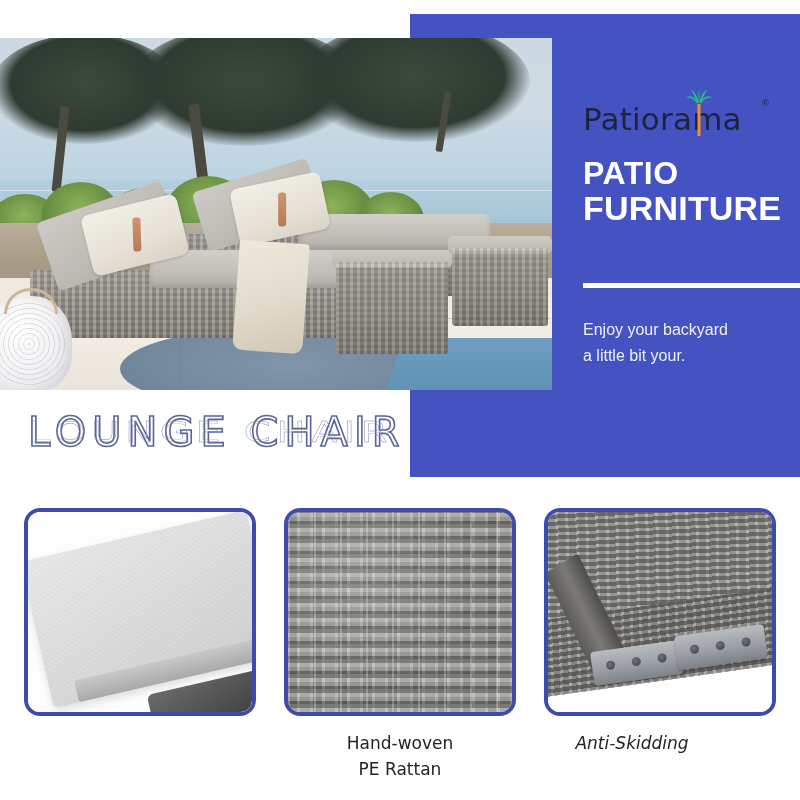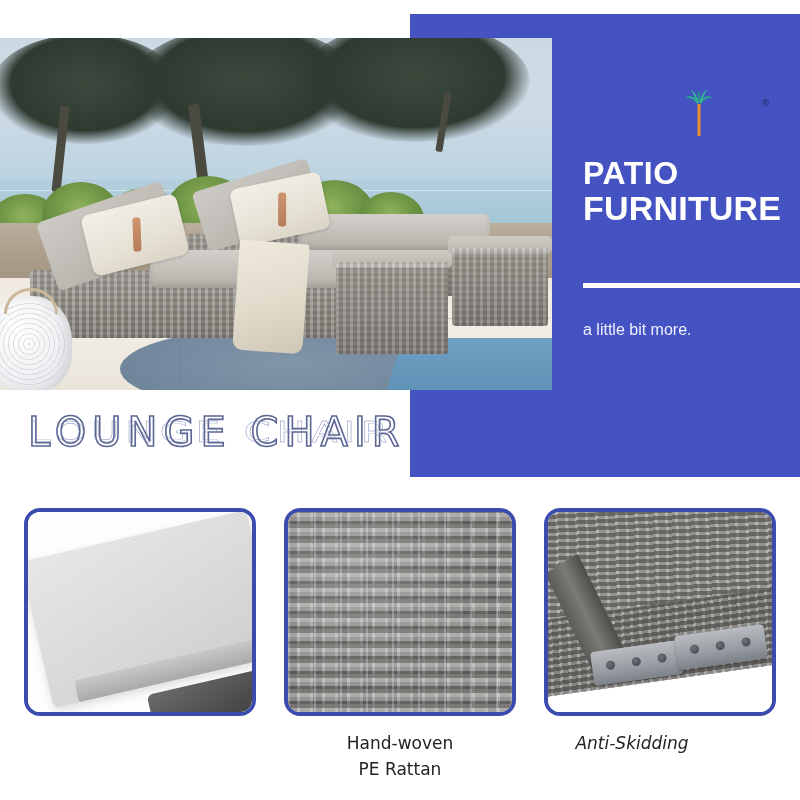--- a/index.html
+++ b/index.html
@@ -376,40 +376,42 @@
     <div class="top"></div>
     <div class="weave" style="position:absolute;inset:0;opacity:.5;background:repeating-linear-gradient(90deg,rgba(255,255,255,.3) 0 3px,rgba(0,0,0,.14) 3px 7px),repeating-linear-gradient(0deg,rgba(0,0,0,.1) 0 3px,rgba(255,255,255,.12) 3px 6px);"></div>
   </div>
 
   <div class="lantern">
     <div class="handle"></div>
   </div>
 </div>
 
 <div class="brand">
+  <span class="brand-text">Patiorama</span>
   <span class="brand-reg">®</span>
   <svg class="palm" viewBox="0 0 30 48">
     <path d="M13.5 14 L13.5 46 L16.5 46 L16.5 14 Z" fill="#f0902b"></path>
     <path d="M15 12 C10 6 5 5 1 8 C6 7 10 9 13 14 Z" fill="#2aa98c"></path>
     <path d="M15 12 C20 6 25 5 29 8 C24 7 20 9 17 14 Z" fill="#2aa98c"></path>
     <path d="M15 12 C12 4 10 1 7 0 C10 4 11 8 13.5 13 Z" fill="#38b89a"></path>
     <path d="M15 12 C18 4 20 1 23 0 C20 4 19 8 16.5 13 Z" fill="#38b89a"></path>
     <path d="M15 12 C13 5 14 2 15 0 C16 3 16 6 15.6 12 Z" fill="#1f9b80"></path>
   </svg>
 </div>
 
 <div class="headline">
   <span class="l1">PATIO</span>
   <span class="l2">FURNITURE</span>
 </div>
 
 <div class="divider"></div>
 
 <div class="tagline">
-  <div>a little bit more.</div>
+  <div>Enjoy your backyard</div>
+  <div>a little bit your.</div>
 </div>
 
 <div class="lounge-title">
   <span>LOUNGE CHAIR</span>
   <span class="inner">LOUNGE CHAIR</span>
 </div>
 
 <div class="cards">
 
   <div class="card card1">

